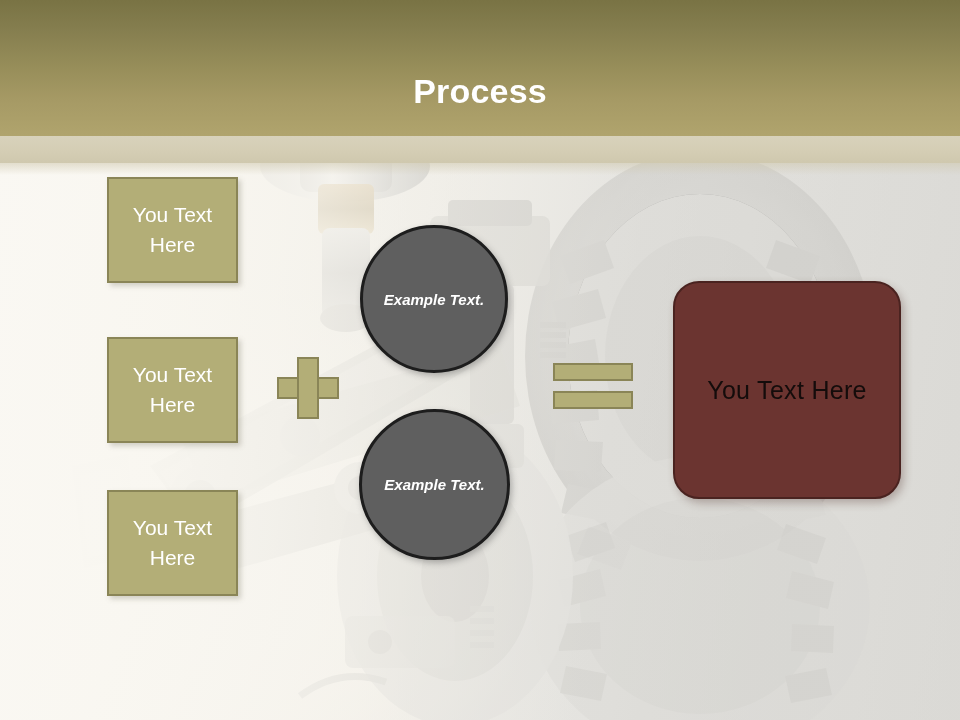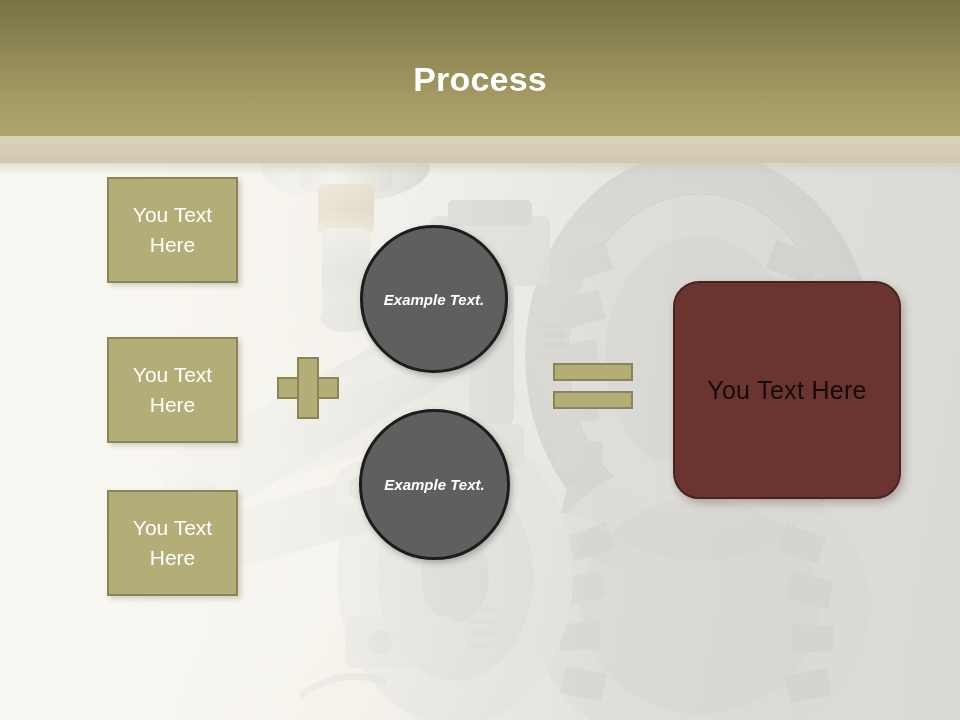--- a/index.html
+++ b/index.html
@@ -35,21 +35,21 @@
       rgba(228,227,223,.34) 80%,
       rgba(223,222,218,.42) 100%);
   }
 
   
   .titlebar{
     position:absolute;left:0;top:0;width:960px;height:136px;
     background:linear-gradient(180deg,#797344 0%,#857e4f 22%,#968d59 48%,#a69a65 74%,#b0a46d 100%);
   }
   .title{
-    position:absolute;left:0;top:4px;width:960px;height:136px;
+    position:absolute;left:0;top:16px;width:960px;height:136px;
     display:flex;align-items:center;justify-content:center;
     color:#ffffff;font-size:34px;letter-spacing:.2px;
     white-space:nowrap;
     padding-top:14px;box-sizing:border-box;
   }
   .title .t-bold{font-weight:bold;}
   .title .t-rest{font-weight:normal;}
 
   .subband{
     position:absolute;left:0;top:136px;width:960px;height:27px;

